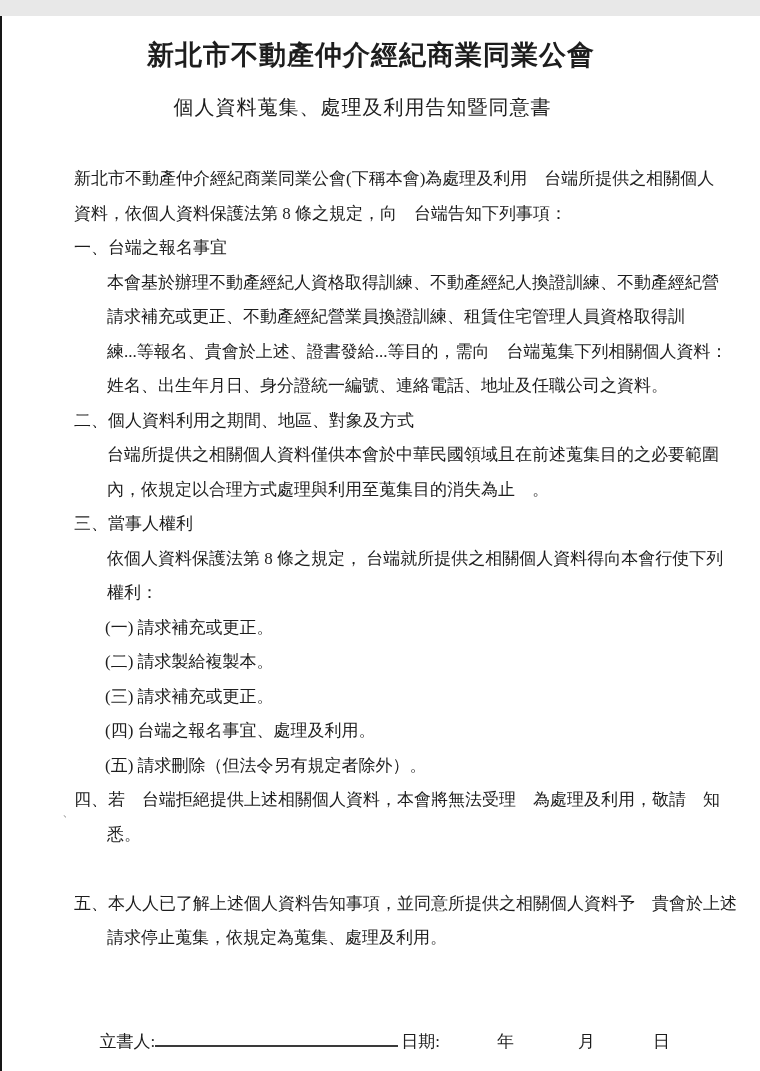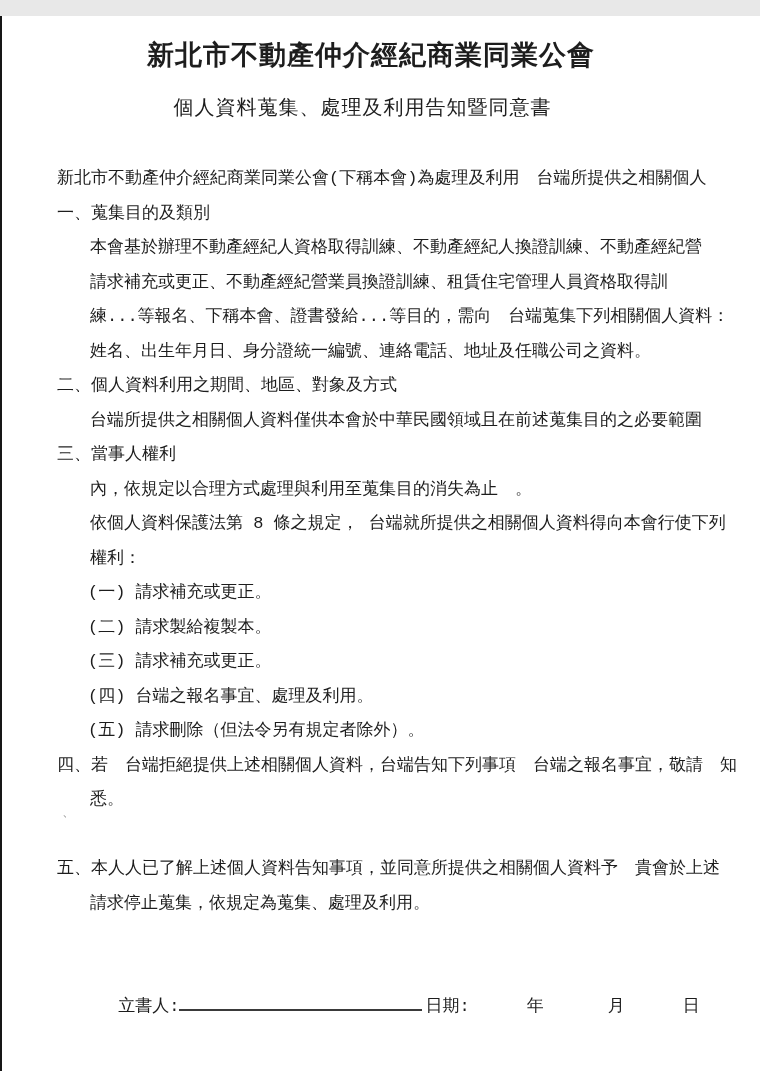--- a/index.html
+++ b/index.html
@@ -25,24 +25,23 @@
     padding-right:18px;
   }
   .doc-subtitle {
     margin:0; padding-top:25px;
     text-align:center;
     font-size:20px; font-weight:400;
     letter-spacing:1px; line-height:1.15;
     padding-right:35px;
   }
   .doc-body {
-    position:absolute; left:57px; top:146px;
+    position:absolute; left:74px; top:146px;
     width:680px;
     font-size:17px;
-    font-family:Liberation Mono, monospace;
   }
   .ln {
     height:34.5px; line-height:34.5px;
     white-space:pre;
   }
   .indent  { padding-left:33px; }
   .rindent { padding-left:31px; }
   .sig-row { margin-top:0; }
   .sig-label { display:inline-block;text-align:right; }
   .sig-line {
@@ -68,42 +67,43 @@
 
   <div class="edge-strip"></div>
 
   <h1 class="doc-title">新北市不動產仲介經紀商業同業公會</h1>
 
   <h2 class="doc-subtitle">個人資料蒐集、處理及利用告知暨同意書</h2>
 
   <div class="doc-body">
 
     <div class="ln">新北市不動產仲介經紀商業同業公會(下稱本會)為處理及利用　台端所提供之相關個人</div>
+    <div class="ln">資料，依個人資料保護法第 8 條之規定，向　台端告知下列事項：</div>
 
-    <div class="ln">一、蒐集目的及類別</div>
+    <div class="ln">一、台端之報名事宜</div>
     <div class="ln indent">本會基於辦理不動產經紀人資格取得訓練、不動產經紀人換證訓練、不動產經紀營</div>
     <div class="ln indent">請求補充或更正、不動產經紀營業員換證訓練、租賃住宅管理人員資格取得訓</div>
-    <div class="ln indent">練...等報名、下稱本會、證書發給...等目的，需向　台端蒐集下列相關個人資料：</div>
+    <div class="ln indent">練...等報名、貴會於上述、證書發給...等目的，需向　台端蒐集下列相關個人資料：</div>
     <div class="ln indent">姓名、出生年月日、身分證統一編號、連絡電話、地址及任職公司之資料。</div>
 
     <div class="ln">二、個人資料利用之期間、地區、對象及方式</div>
     <div class="ln indent">台端所提供之相關個人資料僅供本會於中華民國領域且在前述蒐集目的之必要範圍</div>
+    <div class="ln indent">內，依規定以合理方式處理與利用至蒐集目的消失為止　。</div>
+
     <div class="ln">三、當事人權利</div>
-
-    <div class="ln indent">內，依規定以合理方式處理與利用至蒐集目的消失為止　。</div>
     <div class="ln indent">依個人資料保護法第 8 條之規定， 台端就所提供之相關個人資料得向本會行使下列</div>
     <div class="ln indent">權利：</div>
 
     <div class="ln rindent">(一) 請求補充或更正。</div>
     <div class="ln rindent">(二) 請求製給複製本。</div>
     <div class="ln rindent">(三) 請求補充或更正。</div>
     <div class="ln rindent">(四) 台端之報名事宜、處理及利用。</div>
     <div class="ln rindent">(五) 請求刪除（但法令另有規定者除外）。</div>
 
-    <div class="ln">四、若　台端拒絕提供上述相關個人資料，台端告知下列事項　台端之報名事宜，敬請　知</div>
+    <div class="ln">四、若　台端拒絕提供上述相關個人資料，本會將無法受理　為處理及利用，敬請　知</div>
     <div class="ln indent">悉。</div>
 
     <div class="ln"></div>
 
     <div class="ln">五、本人人已了解上述個人資料告知事項，並同意所提供之相關個人資料予　貴會於上述</div>
     <div class="ln indent">請求停止蒐集，依規定為蒐集、處理及利用。</div>
 
     <div class="ln"></div>
 
     <div class="ln sig-row">

